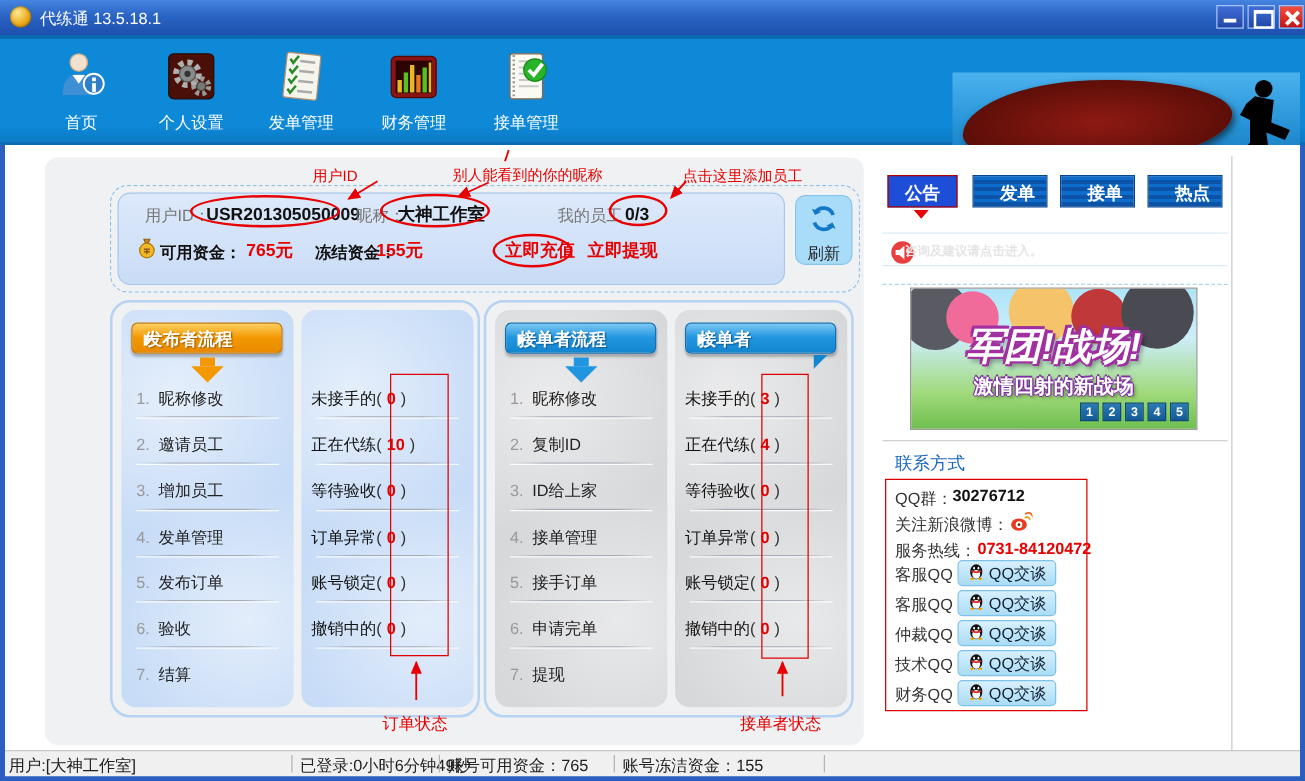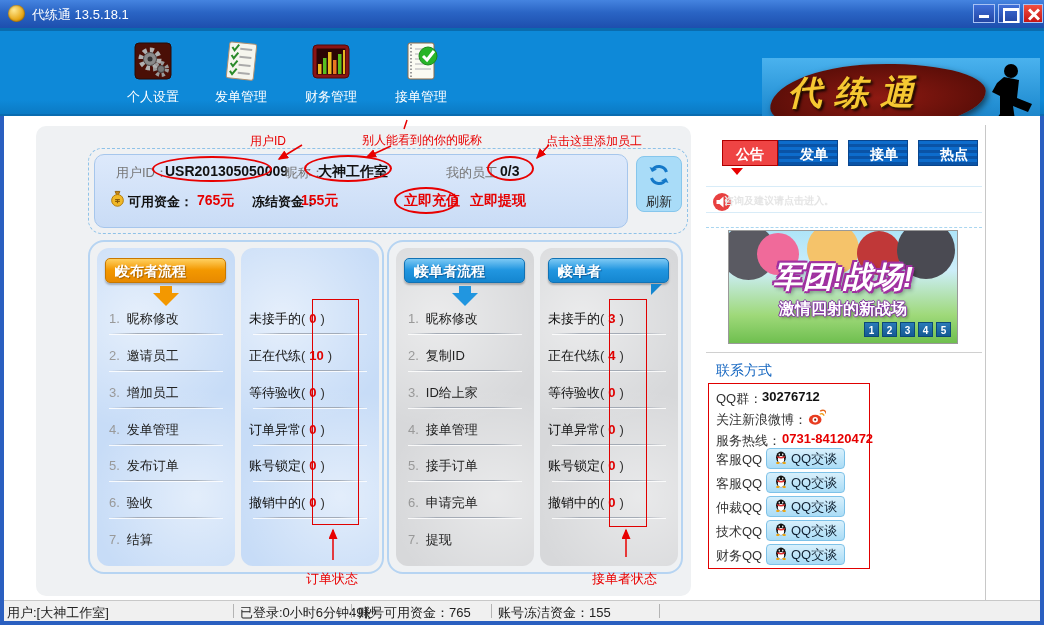--- a/index.html
+++ b/index.html
@@ -92,21 +92,21 @@
   .srow { position:absolute; left:8px; width:126px; font-size:13px; color:#111; white-space:nowrap; cursor:pointer; }
   .s-paren { color:#333; }
   .s-count { color:#e00000; font-weight:bold; padding:0 4px; }
 
   .redbox { position:absolute; border:1px solid #e00000; pointer-events:none; }
   .state-label { position:absolute; color:#e80000; font-size:13px; white-space:nowrap; }
 
   
   .tab { position:absolute; top:140px; height:26px; color:#fff; font-weight:bold; font-size:14px;
     text-align:center; line-height:26px; cursor:pointer; }
-  .tab-red { background:#ef4444; border:1px solid #b00000;margin-left:12px; }
+  .tab-red { background:#1d4ed8; border:1px solid #b00000; }
   .tab-blue { background:repeating-linear-gradient(180deg,#0d6ccc 0px,#0d6ccc 3px,#0a53a6 3px,#0a53a6 6px);
     border:1px solid #08458e;padding-left:12px; }
   .tab-notch { position:absolute; left:731px; top:168px; width:0; height:0;
     border-left:6px solid transparent; border-right:6px solid transparent; border-top:7px solid #e80000; }
   .ruled { position:absolute; height:1px; background:#d8ecf8; }
   .ruled-dashed { position:absolute; height:0; border-top:1px dashed #aad6f0; }
   .announce-icon { position:absolute; left:712px; top:192px; cursor:pointer; }
   .announce-text { position:absolute; left:724px; top:194px; color:#e5e5e5; font-weight:bold; font-size:10px; cursor:pointer; }
 
   .banner { position:absolute; left:728px; top:230px; width:230px; height:114px; overflow:hidden; cursor:pointer;
@@ -150,20 +150,33 @@
 
   <div class="titlebar">
     <div class="app-icon"></div>
     <div class="title-text">代练通 13.5.18.1</div>
     <div class="winbtn btn-min" style="left:973px;"></div>
     <div class="winbtn btn-max" style="left:998px;"></div>
     <div class="winbtn btn-close" style="left:1023px;width:20px;"></div>
   </div>
 
   <div class="toolbar">
+    <div class="nav-item" style="left:26px;">
+      <span class="nav-icon">
+        <svg width="42" height="42" viewBox="0 0 42 42">
+          <circle cx="19" cy="10" r="7" fill="#f3e1d0" stroke="#c8a888"></circle>
+          <path d="M6 36 Q6 20 19 19 Q32 20 32 36 Z" fill="#3f8fd4"></path>
+          <path d="M14 20 L19 27 L24 20 Z" fill="#fff"></path>
+          <circle cx="31" cy="27" r="8" fill="#2e7ec8" stroke="#fff" stroke-width="1.5"></circle>
+          <rect x="29.7" y="22" width="3" height="3" fill="#fff"></rect>
+          <rect x="29.7" y="26.5" width="3" height="7" fill="#fff"></rect>
+        </svg>
+      </span>
+      <span class="nav-label">首页</span>
+    </div>
     <div class="nav-item" style="left:114px;">
       <span class="nav-icon">
         <svg width="42" height="42" viewBox="0 0 42 42">
           <rect x="3" y="3" width="36" height="36" rx="4" fill="#4a0f06" stroke="#2a0a04"></rect>
           <circle cx="18" cy="19" r="9" fill="none" stroke="#b0b0b0" stroke-width="5" stroke-dasharray="4 3"></circle>
           <circle cx="18" cy="19" r="6.5" fill="#8a8a8a" stroke="#555"></circle>
           <circle cx="18" cy="19" r="2.5" fill="#333"></circle>
           <circle cx="29" cy="29" r="6" fill="none" stroke="#9a9a9a" stroke-width="4" stroke-dasharray="3 2.5"></circle>
           <circle cx="29" cy="29" r="3.5" fill="#777" stroke="#4a4a4a"></circle>
         </svg>
@@ -215,21 +228,20 @@
           <line x1="15" y1="29" x2="31" y2="29" stroke="#c8c8c8" stroke-width="1.5"></line>
           <circle cx="28" cy="16" r="9" fill="#28b428" stroke="#1a881a"></circle>
           <path d="M23 16 l4 4 l7 -9" stroke="#fff" stroke-width="3" fill="none"></path>
         </svg>
       </span>
       <span class="nav-label">接单管理</span>
     </div>
 
     <div class="logo-panel">
       <div class="logo-blob"></div>
-      <div class="logo-title">代练通</div>
       <div class="logo-sub">DAI LIAN TONG</div>
       <span class="logo-figure">
         <svg width="66" height="78" viewBox="0 0 66 78">
           <circle cx="41" cy="9" r="7" fill="#000"></circle>
           <path d="M34 15 L49 18 L47 36 L62 42 L58 50 L43 44 L45 58 L53 74 L44 74 L36 58 L25 72 L16 70 L30 52 L30 34 L22 30 L27 21 Z" fill="#000"></path>
           <rect x="40" y="62" width="15" height="4" fill="#000"></rect>
           <rect x="44" y="66" width="3" height="10" fill="#000"></rect>
         </svg>
       </span>
     </div>

